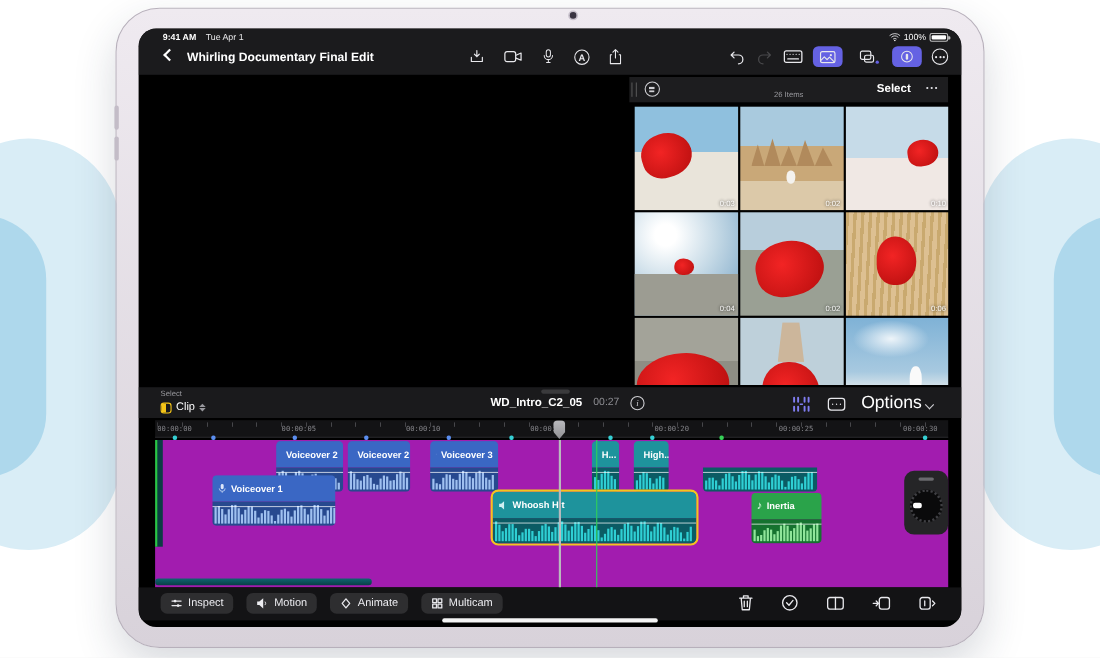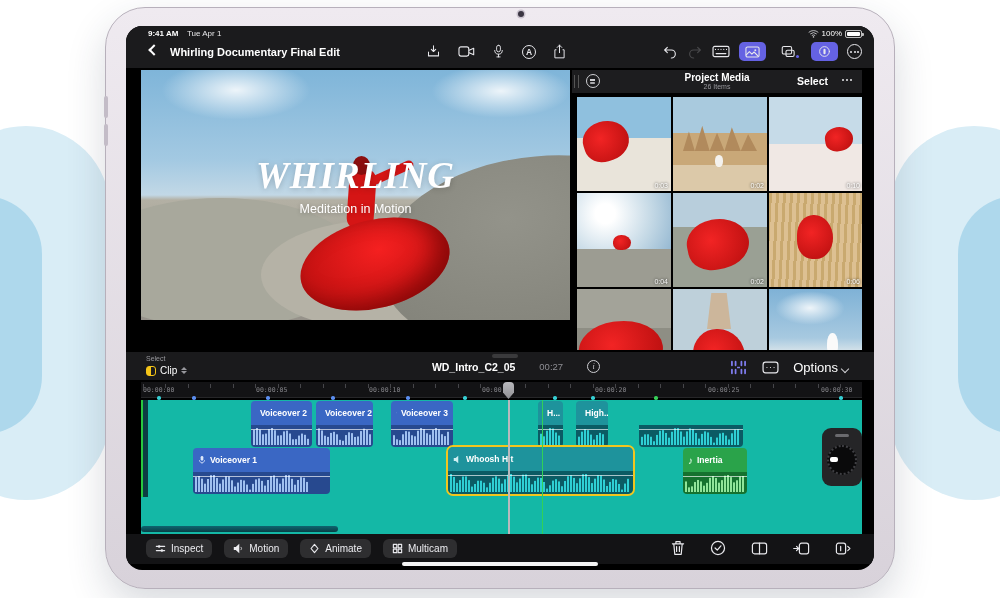--- a/index.html
+++ b/index.html
@@ -94,35 +94,35 @@
   .hat{position:absolute;background:#ccb69b;clip-path:polygon(18% 0,82% 0,100% 100%,0 100%)}
   
   .tlhead{position:absolute;left:0;right:0;top:326px;height:28px;background:#1a1a1c}
   .sel-lab{position:absolute;left:20px;top:3px;font-size:7px;color:#98989d}
   .tool{position:absolute;left:20px;top:13px;display:flex;align-items:center;gap:4px;color:#fff;font-size:10px;font-weight:normal}
   .clipic{width:10px;height:10px;border:1.5px solid #f5c518;border-radius:3px;background:linear-gradient(90deg,#f5c518 45%,transparent 45%)}
   .updn{display:flex;flex-direction:column;gap:1px}
   .updn b{width:0;height:0;border-left:3px solid transparent;border-right:3px solid transparent;display:block}
   .updn .u{border-bottom:3.5px solid #98989d}.updn .d{border-top:3.5px solid #98989d}
   .dragpill{position:absolute;left:366px;top:2px;width:26px;height:4px;border-radius:2px;background:#3a3a3c}
-  .tlcenter{position:absolute;left:280px;width:220px;top:8px;display:flex;align-items:center;justify-content:center;gap:24px}
+  .tlcenter{position:absolute;left:280px;width:220px;top:8px;display:flex;align-items:flex-start;justify-content:center;gap:10px}
   .tlname{font-size:10.5px;font-weight:bold;color:#fff}
   .tldur{font-size:9.5px;color:#8e8e93}
   .infoC{width:13px;height:13px;border:1.3px solid #cfcfd3;border-radius:50%;color:#cfcfd3;font-size:8px;font-style:italic;font-family:"Liberation Serif",serif;display:flex;align-items:center;justify-content:center}
   .tlright{position:absolute;right:26px;top:6px;display:flex;align-items:center;gap:14px}
-  .optlab{font-size:13px;color:#fff}
+  .optlab{font-size:16px;color:#fff}
   .chevD{width:6px;height:6px;border-right:1.6px solid #cfcfd3;border-bottom:1.6px solid #cfcfd3;transform:rotate(45deg);margin-left:4px;margin-top:-3px;display:inline-block}
   
   .ruler{position:absolute;left:15px;top:356px;width:721px;height:16px;background:#131315;border-bottom:1px solid #262628}
   .ruler:before{content:"";position:absolute;left:2px;top:2px;right:0;height:4px;
     background:repeating-linear-gradient(90deg,#46464a 0 1px,transparent 1px 22.5px)}
   .rlab{position:absolute;top:4px;font-size:6.5px;color:#86868b;font-family:"DejaVu Sans Mono",monospace}
   .kdot{position:absolute;width:3.5px;height:3.5px;border-radius:50%}
   
-  .tracks{position:absolute;left:15px;top:374px;width:721px;height:134px;background:#14b8a6;overflow:hidden}
+  .tracks{position:absolute;left:15px;top:374px;width:721px;height:134px;background:#a21caf;overflow:hidden}
   .clip{position:absolute;border-radius:4px;overflow:hidden}
   .chead{height:24px;display:flex;align-items:center;gap:4px;padding:0 5px;font-size:8.5px;font-weight:600;color:#fff;white-space:nowrap;overflow:hidden}
   .cwave{position:absolute;left:0;right:0;bottom:0;top:24px}
   .cwave:after{content:"";position:absolute;left:0;right:0;top:4px;height:1px;background:rgba(255,255,255,.65)}
   .blue .chead{background:#3a67c4}.blue .cwave{background:#27498f;color:#9fc0f0}
   .teal .chead{background:#1e939c}.teal .cwave{background:#0b5b64;color:#2fcfd4}
   .green .chead{background:#2aa34a}.green .cwave{background:#15722f;color:#90e59a}
   .sel{border:2.5px solid #f2c61e;border-radius:7px}
   .flatteal{background:#117d88;border-radius:4px}
   .flatteal .chead{background:transparent}
@@ -227,40 +227,26 @@
               </svg>
           </div>
           <span class="moreC">
               <b></b>
               <b></b>
               <b></b>
             </span>
         </div>
       </div>
 
-      <div class="viewer">
-        <div class="cloud" style="left:20px;top:-10px;width:150px;height:60px"></div>
-        <div class="cloud" style="left:290px;top:-6px;width:140px;height:54px"></div>
-        <div class="hill h2"></div>
-        <div class="hill h3"></div>
-        <div class="hill h1"></div>
-        <div class="torso"></div>
-        <div class="hood"></div>
-        <div class="arm"></div>
-        <div class="skirt"></div>
-        <div class="vtitle">WHIRLING</div>
-        <div class="vsub">Meditation in Motion</div>
-      </div>
 
 
       <div class="panel">
         <div class="phead">
           <span class="grab"></span>
           <span class="filterC"></span>
-          <div class="ptitle">Project Media</div>
           <div class="pcount">26 Items</div>
           <span class="pselect">Select</span>
           <span class="pmore dots3">
               <b></b>
               <b></b>
               <b></b>
             </span>
         </div>
         <div class="tile t1" style="left:5px;top:27px">
           <div class="fig" style="left:6px;top:24px;width:46px;height:40px;transform:rotate(-18deg)"></div>
@@ -521,21 +507,21 @@
                 <rect x="83" y="7.813830628805128" width="2" height="12.186169371194872"></rect>
                 <rect x="86" y="10.58199131114524" width="2" height="9.41800868885476"></rect>
                 <rect x="89" y="14.45144806902028" width="2" height="5.54855193097972"></rect>
                 <rect x="92" y="8.306570175737889" width="2" height="11.693429824262111"></rect>
                 <rect x="95" y="4.498168297931505" width="2" height="15.501831702068495"></rect>
                 <rect x="98" y="4.250589872676027" width="2" height="15.749410127323973"></rect>
               </svg>
             </div>
         </div>
 
-        <div class="clip blue" style="left:52px;top:48px;width:137px;height:46px">
+        <div class="clip blue" style="left:52px;top:32px;width:112px;height:46px">
           <div class="chead">
               <svg width="8" height="10" viewBox="0 0 12 14">
                 <rect x="4" y="1" width="4" height="7" rx="2" fill="#dce6fa"></rect>
                 <path d="M2 7a4 4 0 008 0M6 11v2" stroke="#dce6fa" fill="none"></path>
               </svg>
               <span>Voiceover 1</span>
             </div>
           <div class="cwave wf">
               <svg width="119" height="22" fill="currentColor" style="display:block">
                 <rect x="2" y="5.0591153535646765" width="2" height="14.940884646435324"></rect>

